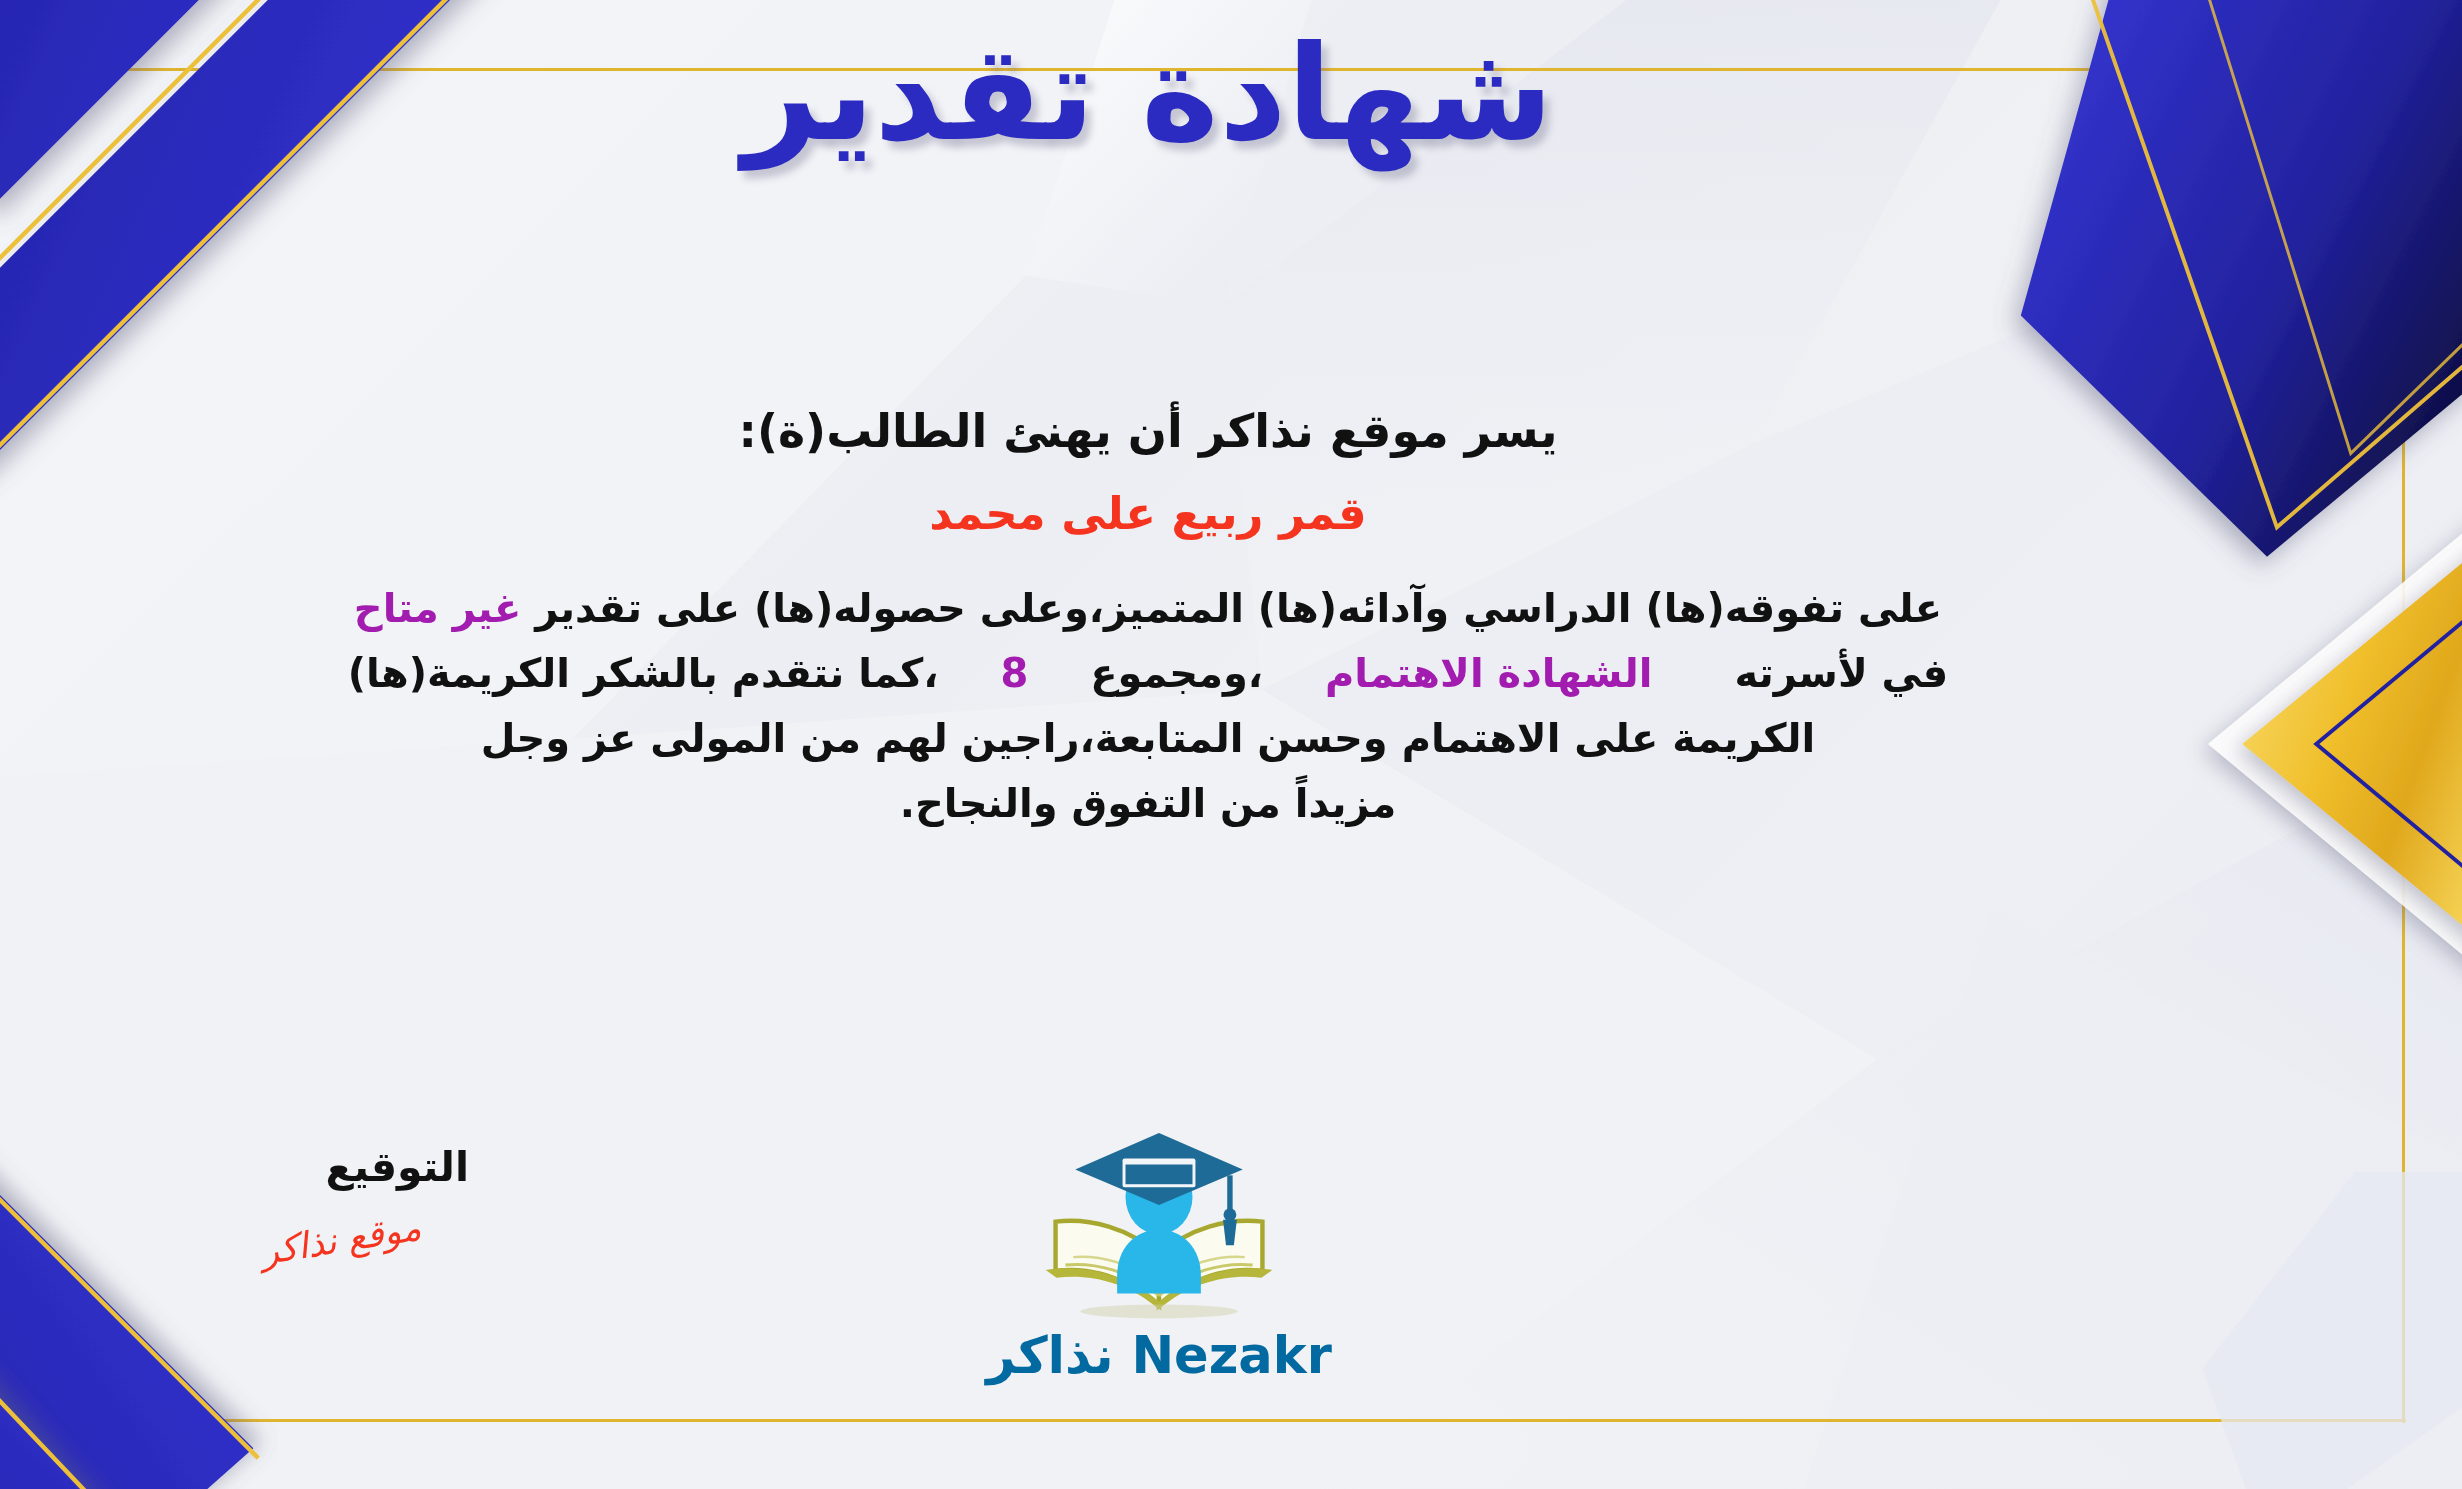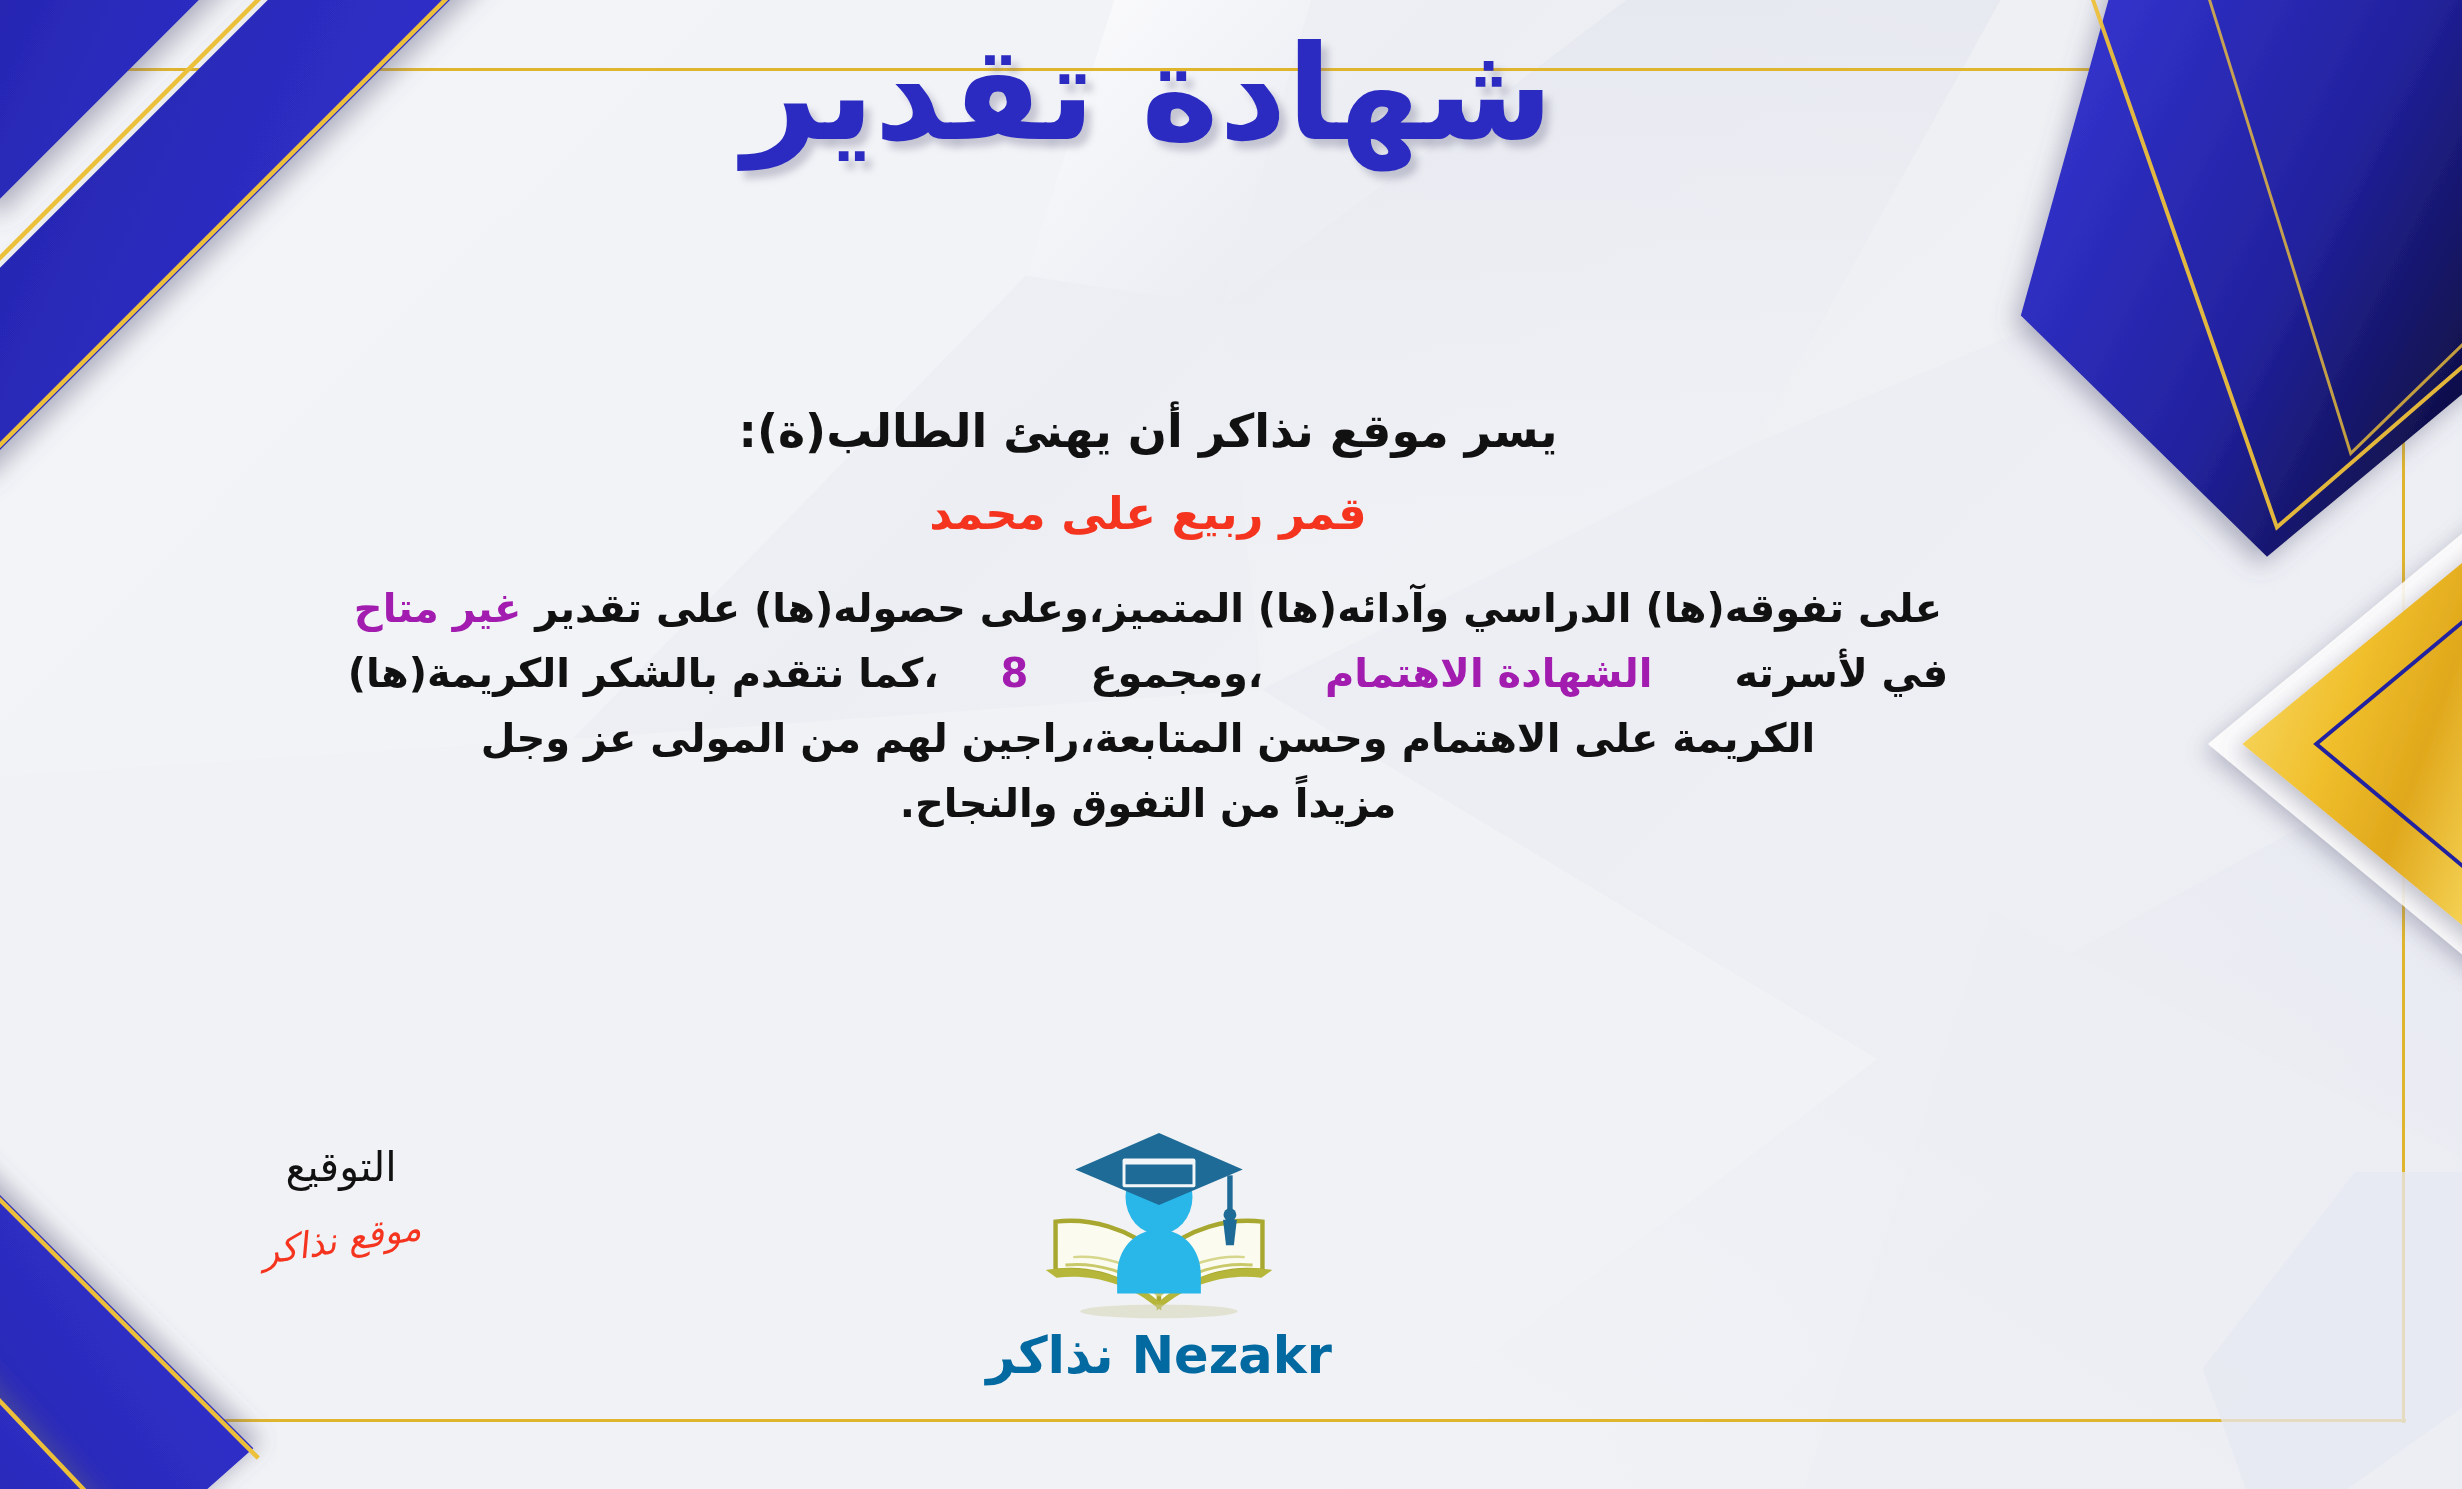--- a/index.html
+++ b/index.html
@@ -61,21 +61,21 @@
     font-size:40px;line-height:1.62;color:#111111;font-weight:700;
     margin:0;padding:0 14.8px;
     text-align:center;
   }
   .para .red{color:#a21caf;}
   .gap{display:inline-block;width:54px;}
   .gap-s{display:inline-block;width:34px;}
 
   
   .sig-block{position:absolute;left:379px;top:1147px;text-align:center;width:256px;}
-  .sig-label{font-size:41px;font-weight:400;color:#111;line-height:1;}
+  .sig-label{font-size:41px;font-weight:700;color:#111;line-height:1;text-align:right;}
   .sig-mark{
     margin-top:30.5px;
     font-size:36px;color:#f5341f;
     font-family:"DejaVu Serif","Liberation Serif",serif;
     font-style:italic;
     transform:rotate(-9deg);
     transform-origin:center;
     display:inline-block;
     white-space:nowrap;
   }

